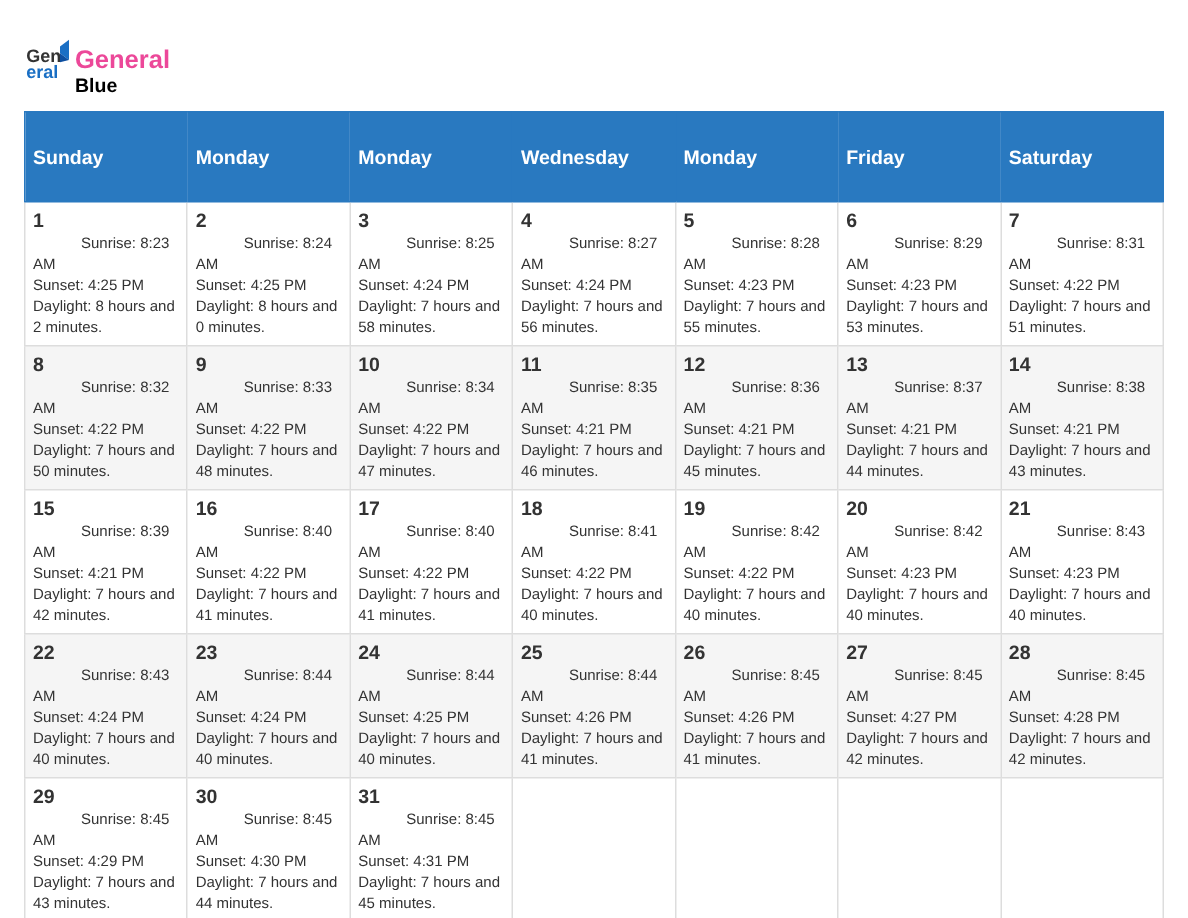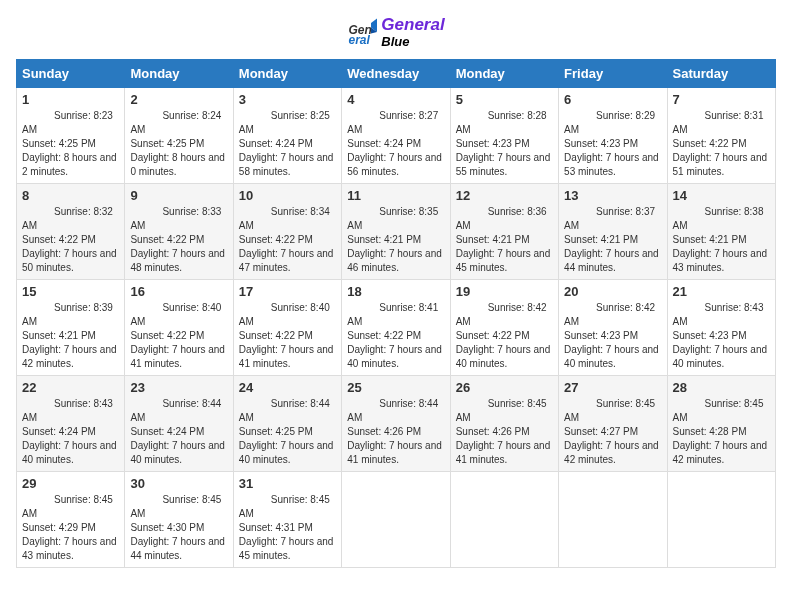--- a/index.html
+++ b/index.html
@@ -6,23 +6,22 @@
     body {
       font-family: Arial, sans-serif;
       background: #fff;
       width: 792px;
       min-height: 612px;
       padding: 16px;
     }
     .header {
       display: flex;
       align-items: flex-start;
-      justify-content: center;
+      justify-content: flex-start;
       margin-bottom: 10px;
-      font-style: italic;
     }
     .logo {
       display: flex;
       align-items: center;
     }
     .logo-icon {
       width: 30px;
       height: 30px;
       margin-right: 4px;
     }
@@ -42,21 +41,21 @@
       width: 100%;
       border-collapse: collapse;
       table-layout: fixed;
     }
     thead th {
       background-color: #2979c0;
       color: #fff;
       font-size: 13px;
       font-weight: bold;
       text-align: left;
-      padding: 6px 5px;
+      padding: 22px 5px;
       border: 1px solid #2979c0;
     }
     tbody td {
       vertical-align: top;
       padding: 4px 5px;
       font-size: 10.5px;
       color: #333;
       border: 1px solid #ddd;
       height: 80px;
       background: #fff;
@@ -85,21 +84,21 @@
 
 <div class="header">
   <div class="logo">
     <svg class="logo-icon" viewBox="0 0 40 40">
       <text x="2" y="22" font-size="16" font-weight="bold" fill="#333">Gen</text>
       <text x="2" y="36" font-size="16" font-weight="bold" fill="#1a6fc4">eral</text>
       <polygon points="32,8 40,2 40,20 32,14" fill="#1a6fc4"></polygon>
       <polygon points="32,14 40,20 32,22" fill="#0d4fa0"></polygon>
     </svg>
     <div>
-      <div style="font-size:17px;font-weight:bold;color:#6d28d9;line-height:1.1;">General</div>
+      <div style="font-size:17px;font-weight:bold;color:#ec4899;line-height:1.1;margin-top:15px;">General</div>
       <div style="font-size:13px;font-weight:bold;color:#000000;line-height:1.1;">Blue</div>
     </div>
   </div>
   <div class="title-block">
     <div class="month-title"></div>
     <div class="location-title"></div>
   </div>
 </div>
 
 <table>

